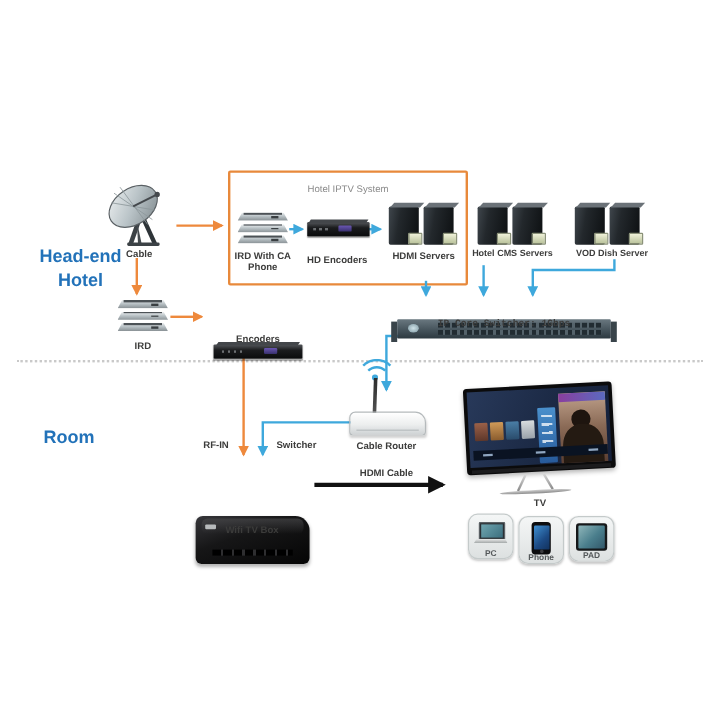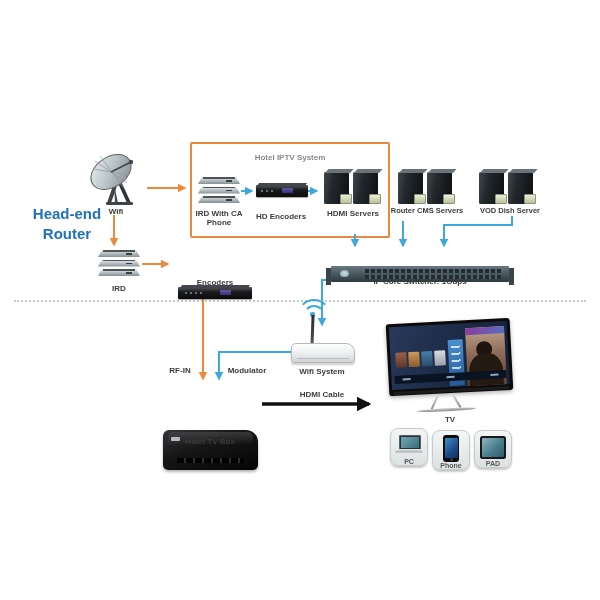--- a/index.html
+++ b/index.html
@@ -13,21 +13,21 @@
        color:#2272b9;text-align:center;z-index:6;}
   .wires{position:absolute;left:0;top:0;z-index:2;}
   .dev{position:absolute;z-index:4;}
   
   .separator{position:absolute;left:14px;top:300px;width:572px;height:0;
        border-top:2px dotted #c9c9c9;z-index:1;}
   
   .groupbox{position:absolute;left:190px;top:142px;width:196px;height:92px;
        border:2px solid #e8893b;border-radius:2px;z-index:1;background:transparent;}
   .groupbox-title{position:absolute;left:0;right:0;top:9px;text-align:center;
-       font-size:8px;color:#8a8a8a;font-weight:bold;}
+       font-size:8px;color:#8a8a8a;font-weight:normal;}
   
   .flatstack .unit{position:relative;width:42px;height:7px;margin-bottom:2.5px;
        background:linear-gradient(to bottom,#eef1f2 0%,#b9c2c6 45%,#878f93 100%);
        clip-path:polygon(9% 0,91% 0,100% 100%,0 100%);}
   .flatstack .unit::before{content:"";position:absolute;left:12%;right:12%;top:0;height:1.5px;
        background:#4c5256;}
   .flatstack .unit::after{content:"";position:absolute;right:18%;top:3px;width:6px;height:1.5px;
        background:#3a3f42;}
   
   .rack1u{position:relative;height:12px;border-radius:1px;
@@ -140,21 +140,22 @@
   .pad-body::before{content:"";position:absolute;inset:2px;
        background:linear-gradient(135deg,#8fb6ba 0%,#4a7e8c 55%,#32586a 100%);border-radius:1px;}
 </style>
 </head>
 <body>
 
 <div class="stage">
 
   <div class="separator"></div>
 
-  <div class="section-lbl" style="left:15px;top:204px;width:104px;">Head-end Router</div>
+  <div class="section-lbl" style="left:15px;top:204px;width:104px;">Head-end Hotel</div>
+  <div class="section-lbl" style="left:15px;top:355px;width:85px;">Room</div>
 
   <svg class="wires" width="600" height="600" viewBox="0 0 600 600">
     <defs>
       <marker id="ah-o" viewBox="0 0 6 6" refX="5" refY="3" markerWidth="4.5" markerHeight="4.5" orient="auto-start-reverse">
         <path d="M0,0 L6,3 L0,6 Z" fill="#ee893c"></path>
       </marker>
       <marker id="ah-b" viewBox="0 0 6 6" refX="5" refY="3" markerWidth="4.5" markerHeight="4.5" orient="auto-start-reverse">
         <path d="M0,0 L6,3 L0,6 Z" fill="#3ea8dc"></path>
       </marker>
       <marker id="ah-k" viewBox="0 0 6 6" refX="5" refY="3" markerWidth="4.2" markerHeight="4.2" orient="auto-start-reverse">
@@ -195,21 +196,21 @@
       <path d="M30,25 L21,51 L25,51 L33,28 Z" fill="#3c4246"></path>
       <path d="M34,27 L45,51 L41,51 L31,29 Z" fill="#2e3438"></path>
       <path d="M28,32 L32,51 L29,51 Z" fill="#454b4f"></path>
       <rect x="20" y="50" width="27" height="3" rx="1.2" fill="#3c4246"></rect>
       <ellipse cx="25" cy="20" rx="22" ry="15" transform="rotate(-34 25 20)" fill="url(#dishg)" stroke="#5a6064" stroke-width="1"></ellipse>
       <path d="M9,9 L41,31 M7,17 L43,23 M14,4 L37,35" stroke="#8d979b" stroke-width=".7" fill="none"></path>
       <path d="M25,20 L45,10" stroke="#44484c" stroke-width="1.6"></path>
       <circle cx="45" cy="10" r="2.2" fill="#44484c"></circle>
     </svg>
   </div>
-  <div class="lbl" style="left:84px;top:207px;width:64px;">Wifi</div>
+  <div class="lbl" style="left:84px;top:207px;width:64px;">Cable</div>
 
   <div class="dev flatstack" style="left:198px;top:177px;">
     <div class="unit"></div>
       <div class="unit"></div>
       <div class="unit"></div>
   </div>
   <div class="lbl" style="left:186px;top:209px;width:66px;">IRD With CA Phone</div>
 
   <div class="dev rack1u" style="left:256px;top:185px;width:52px;">
     <span class="disp"></span>
@@ -220,34 +221,34 @@
   <div class="dev towers" style="left:324px;top:168px;">
     <div class="tower t1"></div>
       <div class="tower t2"></div>
   </div>
   <div class="lbl" style="left:322px;top:209px;width:62px;">HDMI Servers</div>
 
   <div class="dev towers" style="left:398px;top:168px;">
     <div class="tower t1"></div>
       <div class="tower t2"></div>
   </div>
-  <div class="lbl lbl-sm" style="left:390px;top:207px;width:74px;">Router CMS Servers</div>
+  <div class="lbl lbl-sm" style="left:390px;top:207px;width:74px;">Hotel CMS Servers</div>
 
   <div class="dev towers" style="left:479px;top:168px;">
     <div class="tower t1"></div>
       <div class="tower t2"></div>
   </div>
   <div class="lbl lbl-sm" style="left:472px;top:207px;width:76px;">VOD Dish Server</div>
 
   <div class="dev switch" style="left:331px;top:254px;">
     <span class="logo"></span>
     <div class="prow pr1"></div>
       <div class="prow pr2"></div>
   </div>
-  <div class="lbl" style="left:350px;top:277px;width:140px;">IP Core Switcher: 1Gbps</div>
+  <div class="lbl" style="left:350px;top:266px;width:140px;font-family:Liberation Mono, monospace;">IP Core Switcher: 1Gbps</div>
 
   <div class="dev flatstack" style="left:98px;top:250px;">
     <div class="unit"></div>
       <div class="unit"></div>
       <div class="unit"></div>
   </div>
   <div class="lbl" style="left:96px;top:284px;width:46px;">IRD</div>
 
   <div class="dev rack1u" style="left:178px;top:259px;width:74px;">
     <span class="disp"></span>
@@ -255,29 +256,29 @@
   </div>
   <div class="lbl" style="left:176px;top:278px;width:78px;">Encoders</div>
 
   <div class="dev router" style="left:289px;top:299px;">
     <span class="wifi-arc wifi-a1"></span>
     <span class="wifi-arc wifi-a2"></span>
     <span class="wifi-dot"></span>
     <div class="antenna"></div>
     <div class="body"></div>
   </div>
-  <div class="lbl" style="left:284px;top:367px;width:76px;">Wifi System</div>
+  <div class="lbl" style="left:284px;top:367px;width:76px;">Cable Router</div>
 
   <div class="lbl" style="left:158px;top:366px;width:44px;">RF-IN</div>
-  <div class="lbl" style="left:222px;top:366px;width:50px;">Modulator</div>
+  <div class="lbl" style="left:222px;top:366px;width:50px;">Switcher</div>
 
   <div class="dev tvbox" style="left:163px;top:390px;">
     <span class="tag"></span>
   </div>
-  <div class="lbl" style="left:160px;top:437px;width:100px;">Hotel TV Box</div>
+  <div class="lbl" style="left:160px;top:437px;width:100px;">Wifi TV Box</div>
 
   <div class="lbl" style="left:272px;top:390px;width:100px;">HDMI Cable</div>
 
   <div class="dev tv" style="left:388px;top:321px;">
     <div class="frame">
       <div class="screen">
         <div class="tile c1"></div>
           <div class="tile c2"></div>
         <div class="tile c3"></div>
           <div class="tile c4"></div>

